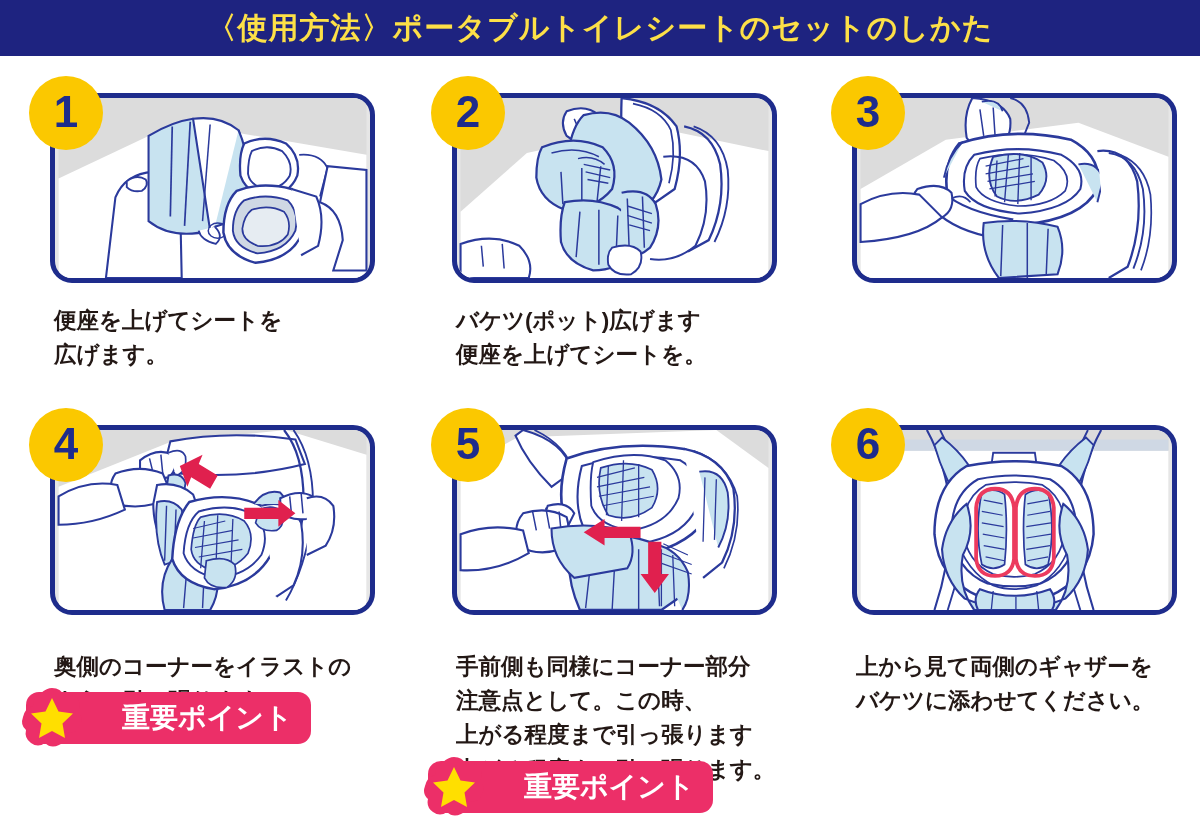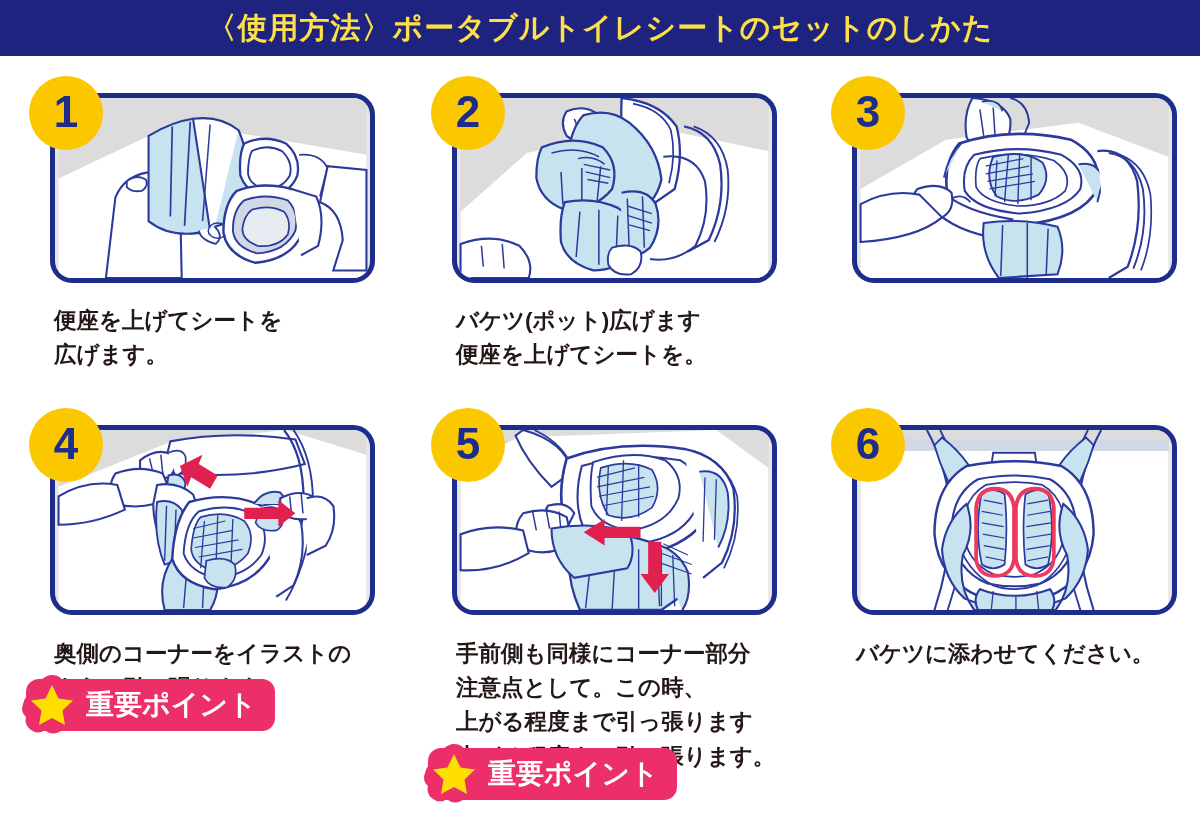--- a/index.html
+++ b/index.html
@@ -89,34 +89,34 @@
     position:absolute;
     left:-6px;top:-6px;
     width:64px;height:64px;
   }
   .pointbadge .btext{
     color:#ffffff;
     font-size:28px;
     font-weight:bold;
     white-space:nowrap;
     line-height:1;
-    position:relative;z-index:2;
+    position:relative;z-index:2;margin-left:36px;
   }
 
   
   .caption{
     margin-top:21px;
     padding-left:4px;
     color:#231815;
     font-size:22.5px;
     font-weight:bold;
     line-height:1.52;
     letter-spacing:0px;
   }
-  .step.s4 .caption,.step.s5 .caption,.step.s6 .caption{margin-top:22px;}
+  .step.s4 .caption,.step.s5 .caption,.step.s6 .caption{margin-top:35px;}
   .caption div{white-space:nowrap;}
 </style>
 </head>
 <body>
 
 <div class="titlebar">
   <div class="title">〈使用方法〉ポータブルトイレシートのセットのしかた</div>
 </div>
 
 <div class="grid">
@@ -362,17 +362,18 @@
         <path d="M140 170 L138 190 M164 176 L164 190 M186 170 L188 190" stroke="#2b3a9c" stroke-width="1.4" fill="none"></path>
 
         <path d="M142 62 Q160 62 162 82 L162 136 Q160 154 142 154 Q124 154 122 136 L122 82 Q124 62 142 62 Z" fill="none" stroke="#ec3a5e" stroke-width="4"></path>
         <path d="M184 62 Q202 62 204 82 L204 136 Q202 154 184 154 Q166 154 164 136 L164 82 Q166 62 184 62 Z" fill="none" stroke="#ec3a5e" stroke-width="4"></path>
       </svg>
     </div>
     <div class="numcircle">
       <span>6</span>
     </div>
     <div class="caption">
+      <div>上から見て両側のギャザーを</div>
       <div>バケツに添わせてください。</div>
     </div>
   </div>
 
 </div>
 
 </body></html>

